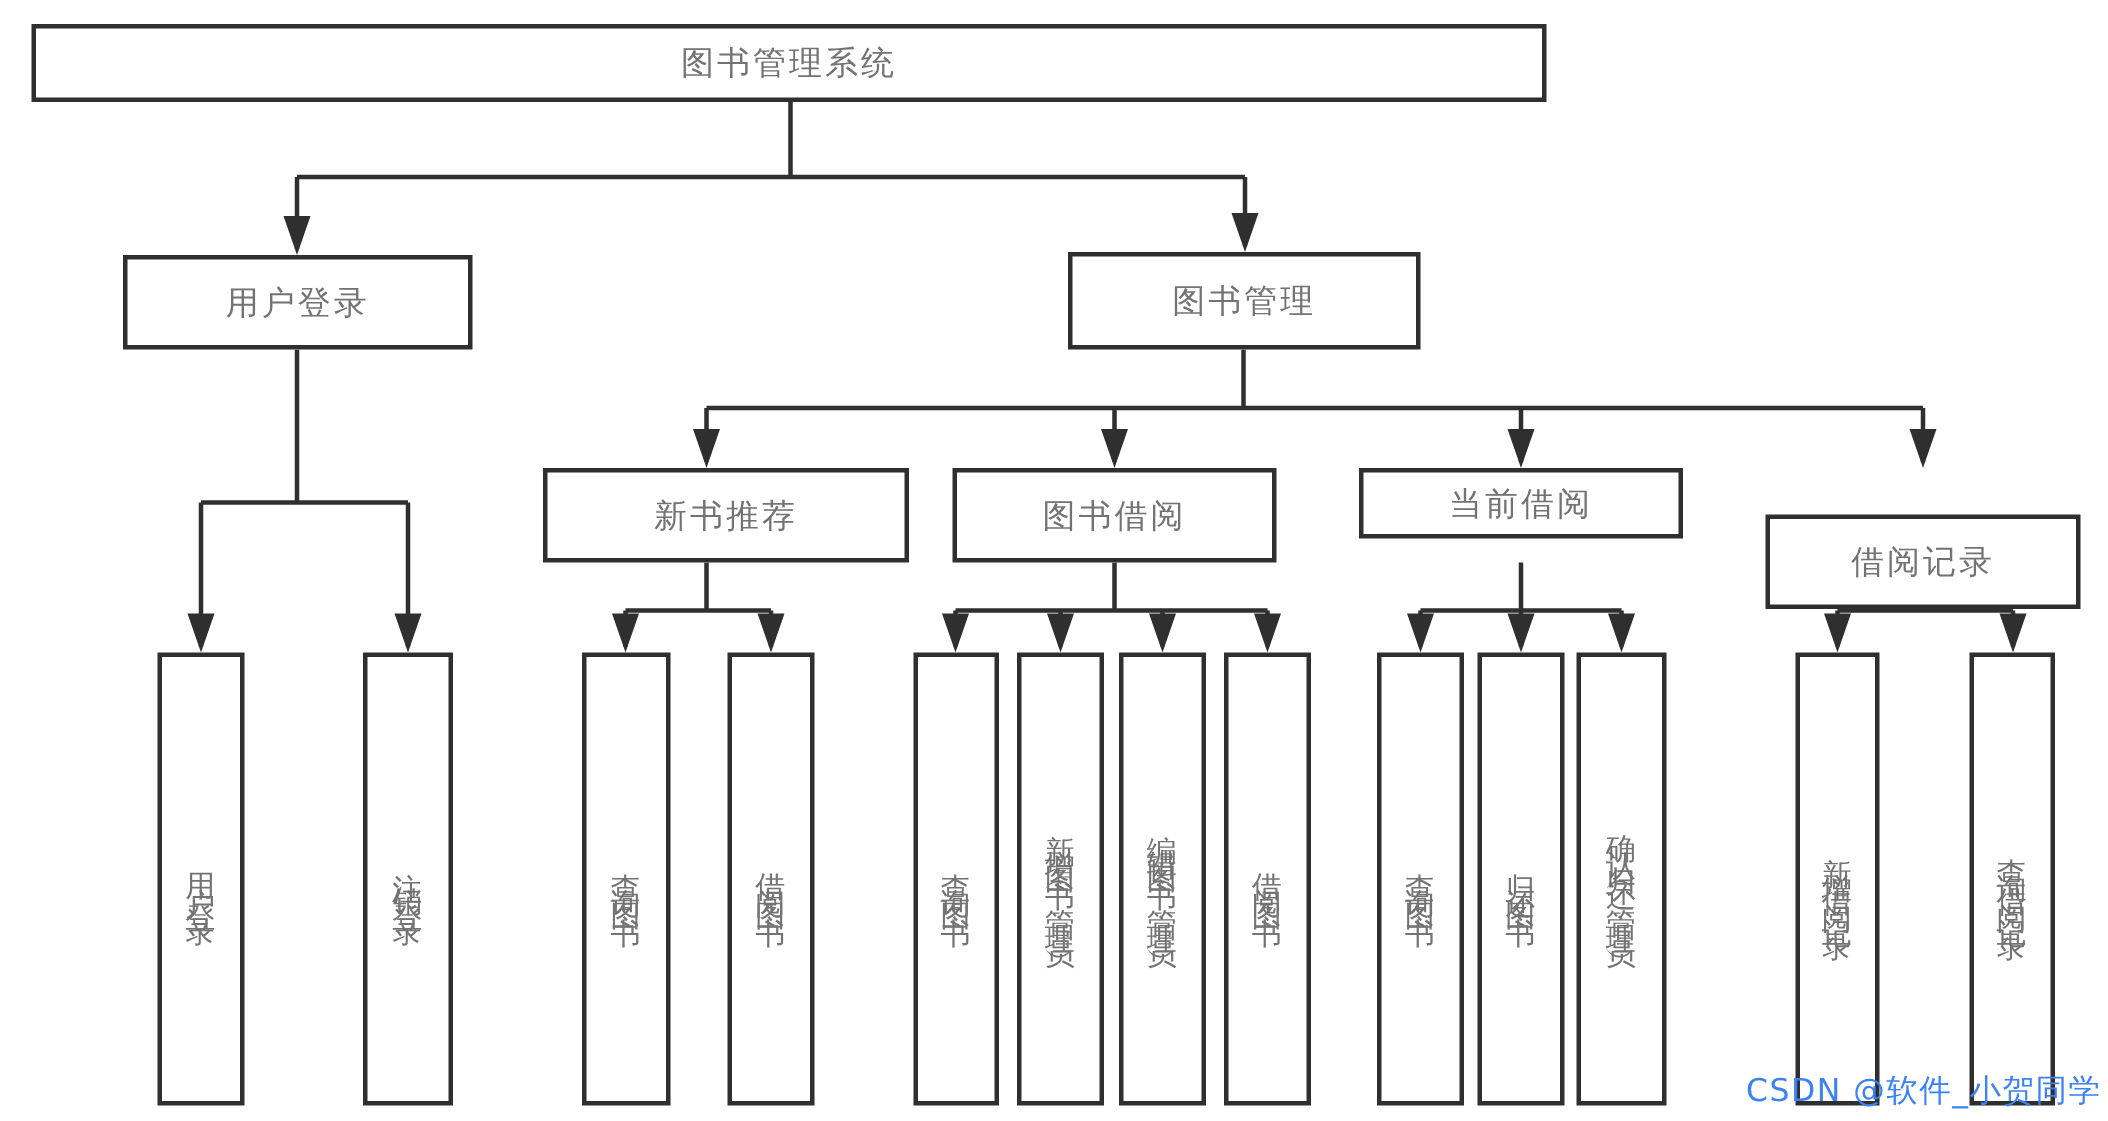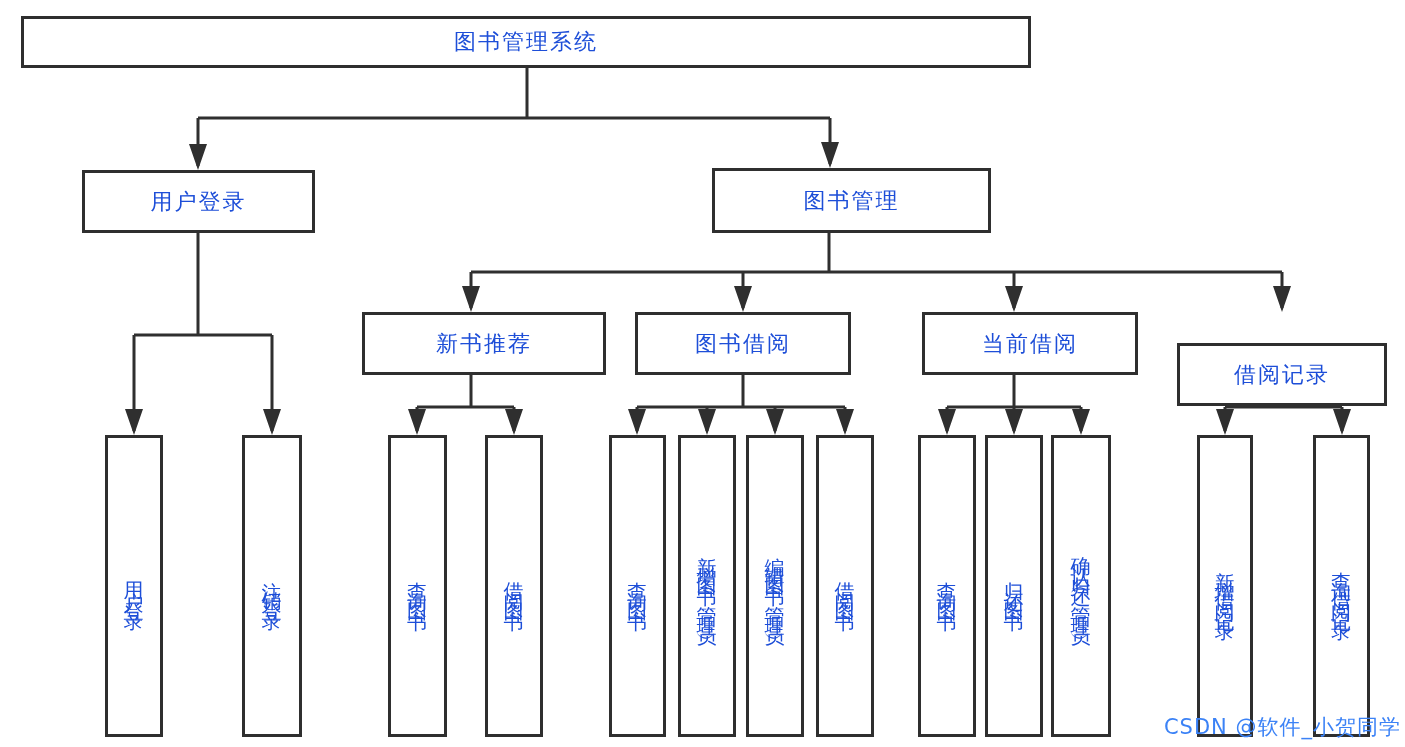--- a/index.html
+++ b/index.html
@@ -3,41 +3,41 @@
 <meta charset="utf-8">
 <style>
   html,body{margin:0;padding:0;background:#ffffff;}
   .stage{
     position:relative;width:1405px;height:747px;background:#ffffff;overflow:hidden;
     font-family:"DejaVu Sans","Liberation Sans",sans-serif;
   }
   .stage svg{position:absolute;left:0;top:0;width:1405px;height:747px;}
   .node{
     position:absolute;box-sizing:border-box;background:#ffffff;
-    border:3px solid #2f2f2f;color:#1d4ed8;
+    border:3px solid #2f2f2f;color:#737373;
     display:flex;align-items:center;justify-content:center;
     z-index:2;
   }
   .node.h{font-size:22px;letter-spacing:2px;white-space:nowrap;}
   .node.v{font-size:20px;}
   .node.v .vtext{
     writing-mode:vertical-rl;text-orientation:mixed;
     letter-spacing:10px;line-height:1;
   }
   .watermark{
     position:absolute;right:4px;bottom:6px;z-index:3;
     color:#3b82f6;font-size:21px;letter-spacing:1px;white-space:nowrap;
   }
   
   #n-root{left:21px;top:16px;width:1010px;height:52px;}
   #n-user-login{left:82px;top:170px;width:233px;height:63px;}
-  #n-book-mgmt{left:712px;top:168px;width:279px;height:65px;}
+  #n-book-mgmt{left:712px;top:168px;width:235px;height:65px;}
   #n-new-books{left:362px;top:312px;width:244px;height:63px;}
   #n-book-borrow{left:635px;top:312px;width:216px;height:63px;text-align:center;}
-  #n-cur-borrow{left:906px;top:312px;width:216px;height:63px;margin-left:16px;}
+  #n-cur-borrow{left:906px;top:312px;width:216px;height:47px;}
   #n-borrow-rec{left:1177px;top:312px;width:210px;height:63px;margin-top:31px;}
   #l-login{left:105px;top:435px;width:58px;height:302px;}
   #l-logout{left:242px;top:435px;width:60px;height:302px;}
   #l-nb-query{left:388px;top:435px;width:59px;height:302px;}
   #l-nb-borrow{left:485px;top:435px;width:58px;height:302px;}
   #l-bb-query{left:609px;top:435px;width:57px;height:302px;}
   #l-bb-add{left:678px;top:435px;width:58px;height:302px;}
   #l-bb-edit{left:746px;top:435px;width:58px;height:302px;}
   #l-bb-borrow{left:816px;top:435px;width:58px;height:302px;}
   #l-cb-query{left:918px;top:435px;width:58px;height:302px;}

